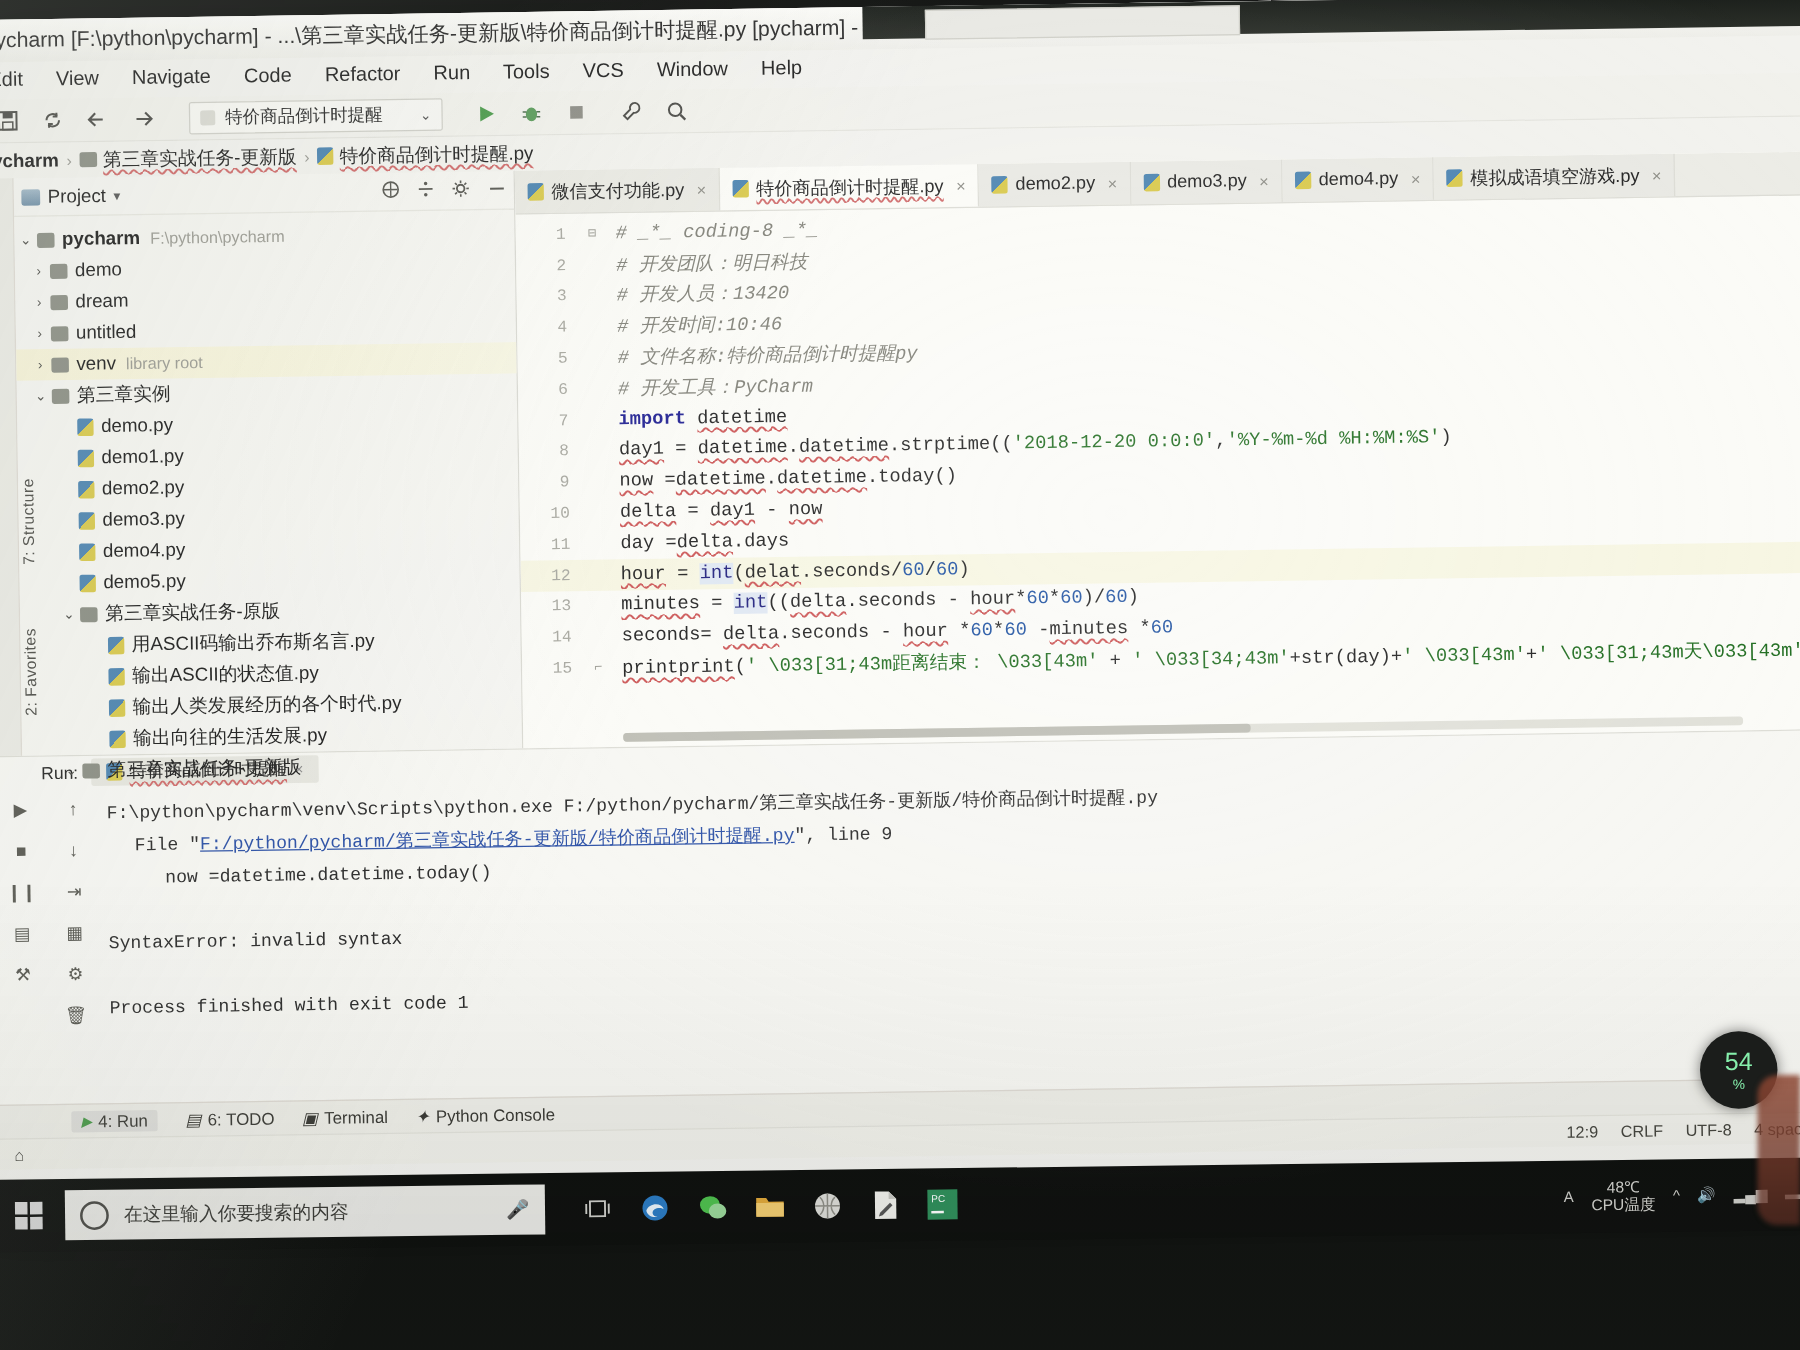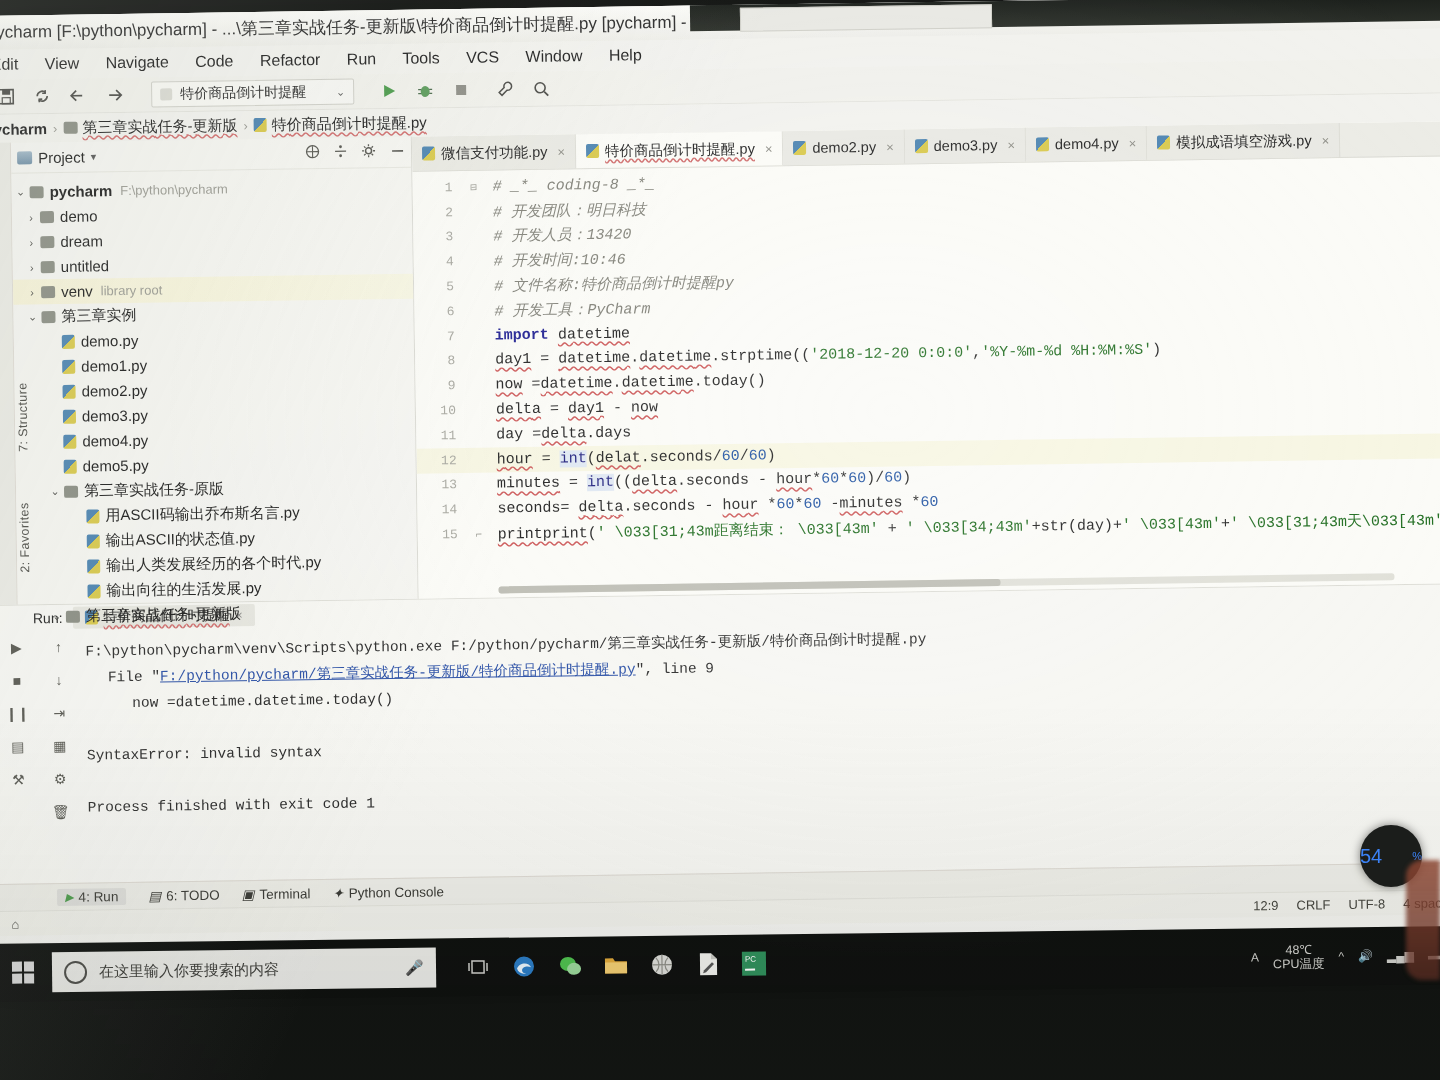--- a/index.html
+++ b/index.html
@@ -169,22 +169,22 @@
   }
   .circ{width:19px;height:19px;border:2px solid #4a4a46;border-radius:50%;}
   .tb-icons{display:flex;align-items:center;gap:6px;margin-left:22px;}
   .tbi{width:40px;height:40px;display:flex;align-items:center;justify-content:center;border-radius:3px;}
   .tray{margin-left:auto;display:flex;align-items:center;gap:14px;padding-right:14px;color:#cfcfcb;font-size:12px;}
   .cpu{text-align:center;line-height:14px;font-size:12.5px;color:#d2d2ce;}
 
   
   .badge{
     position:absolute;right:18px;top:825px;width:62px;height:62px;border-radius:50%;
-    background:#1b1d1b;color:#3b82f6;display:flex;align-items:center;justify-content:space-between;
-    font-size:20px;z-index:70;box-shadow:0 0 10px rgba(0,0,0,.5);
+    background:#1b1d1b;color:#86efac;display:flex;align-items:center;justify-content:center;
+    font-size:20px;z-index:70;box-shadow:0 0 10px rgba(0,0,0,.5);flex-direction:column;
   }
   .badge sup{font-size:11px;}
   .thumbsmear{
     position:absolute;right:0;top:860px;width:34px;height:120px;z-index:71;
     background:linear-gradient(180deg, rgba(140,70,50,.85), rgba(90,45,35,.75));
     border-radius:16px 0 0 16px;filter:blur(2px);
   }
   .topglass{
     position:absolute;left:690px;top:0;width:760px;height:26px;z-index:55;
     background:linear-gradient(180deg,#1b1f1b,#2a2e28);transform:rotate(-0.8deg);

